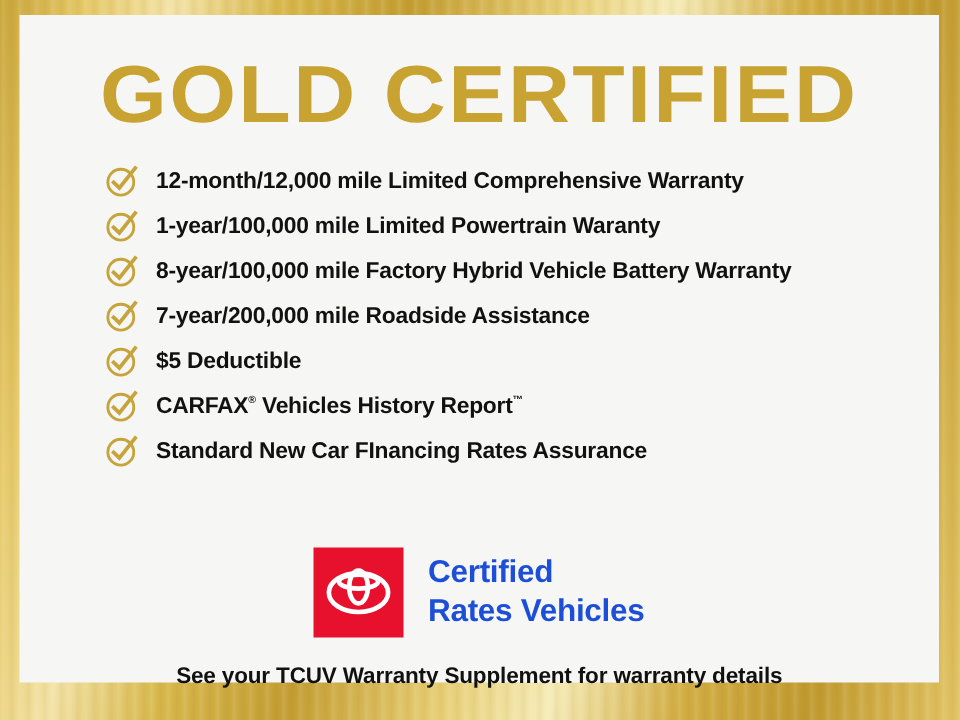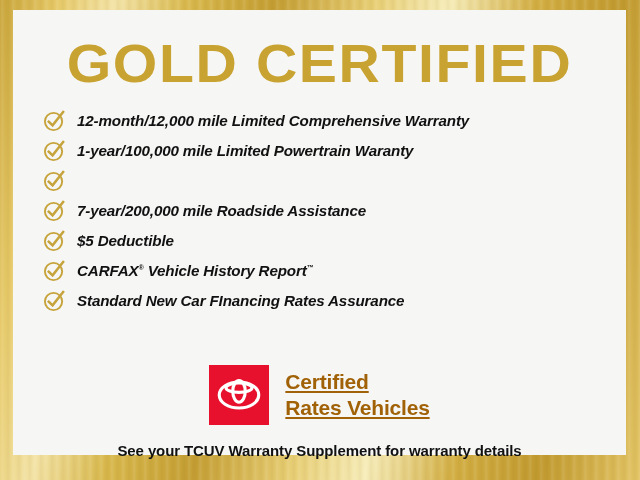--- a/index.html
+++ b/index.html
@@ -62,24 +62,23 @@
     font-family: "Liberation Sans", sans-serif;
     font-weight: bold;
     font-size: 54px;
     letter-spacing: 1.5px;
     line-height: 1;
     transform: scaleX(1.06);
   }
 
   .bullets {
     position: absolute;
-    left: 30px;
+    left: 57px;
     top: 95px;
     right: 20px;
-    font-style: italic;
   }
 
   .bullet-row {
     display: flex;
     align-items: center;
     height: 30px;
   }
 
   .check-icon {
     width: 23px;
@@ -122,24 +121,23 @@
     align-items: center;
     justify-content: center;
     flex: 0 0 60px;
   }
 
   .cuv-text {
     margin-left: 16px;
     font-family: "Liberation Sans", sans-serif;
     font-size: 21px;
     font-weight: bold;
-    color: #a16207;
+    color: #1d4ed8;
     line-height: 1.25;
     letter-spacing: -0.2px;
-    text-decoration: underline;
   }
 
   .footnote {
     position: absolute;
     left: 0;
     right: 0;
     top: 432px;
     text-align: center;
     font-family: "Liberation Sans", sans-serif;
     font-weight: bold;
@@ -180,20 +178,21 @@
         <span class="bullet-text">1-year/100,000 mile Limited Powertrain Waranty</span>
       </div>
 
       <div class="bullet-row">
         <span class="check-icon">
           <svg viewBox="0 0 24 24" width="23" height="23">
             <circle cx="11" cy="13" r="9" fill="none" stroke="#C6A43B" stroke-width="2"></circle>
             <path d="M6 13.2 L10 17 L21 3.2" fill="none" stroke="#C6A43B" stroke-width="2.6" stroke-linecap="square"></path>
           </svg>
         </span>
+        <span class="bullet-text">8-year/100,000 mile Factory Hybrid Vehicle Battery Warranty</span>
       </div>
 
       <div class="bullet-row">
         <span class="check-icon">
           <svg viewBox="0 0 24 24" width="23" height="23">
             <circle cx="11" cy="13" r="9" fill="none" stroke="#C6A43B" stroke-width="2"></circle>
             <path d="M6 13.2 L10 17 L21 3.2" fill="none" stroke="#C6A43B" stroke-width="2.6" stroke-linecap="square"></path>
           </svg>
         </span>
         <span class="bullet-text">7-year/200,000 mile Roadside Assistance</span>
@@ -210,21 +209,21 @@
       </div>
 
 
       <div class="bullet-row">
         <span class="check-icon">
           <svg viewBox="0 0 24 24" width="23" height="23">
             <circle cx="11" cy="13" r="9" fill="none" stroke="#C6A43B" stroke-width="2"></circle>
             <path d="M6 13.2 L10 17 L21 3.2" fill="none" stroke="#C6A43B" stroke-width="2.6" stroke-linecap="square"></path>
           </svg>
         </span>
-        <span class="bullet-text"><span>CARFAX</span><sup>®</sup><span> Vehicle History Report</span><sup>™</sup></span>
+        <span class="bullet-text"><span>CARFAX</span><sup>®</sup><span> Vehicles History Report</span><sup>™</sup></span>
       </div>
 
       <div class="bullet-row">
         <span class="check-icon">
           <svg viewBox="0 0 24 24" width="23" height="23">
             <circle cx="11" cy="13" r="9" fill="none" stroke="#C6A43B" stroke-width="2"></circle>
             <path d="M6 13.2 L10 17 L21 3.2" fill="none" stroke="#C6A43B" stroke-width="2.6" stroke-linecap="square"></path>
           </svg>
         </span>
         <span class="bullet-text">Standard New Car FInancing Rates Assurance</span>

